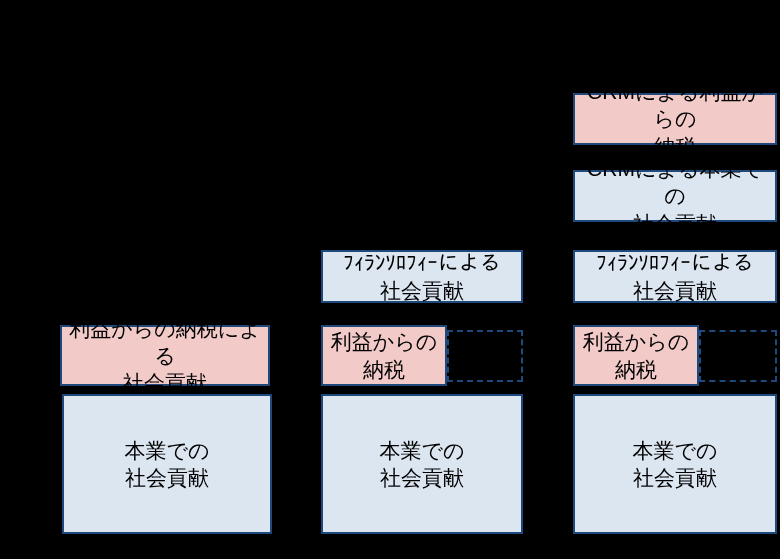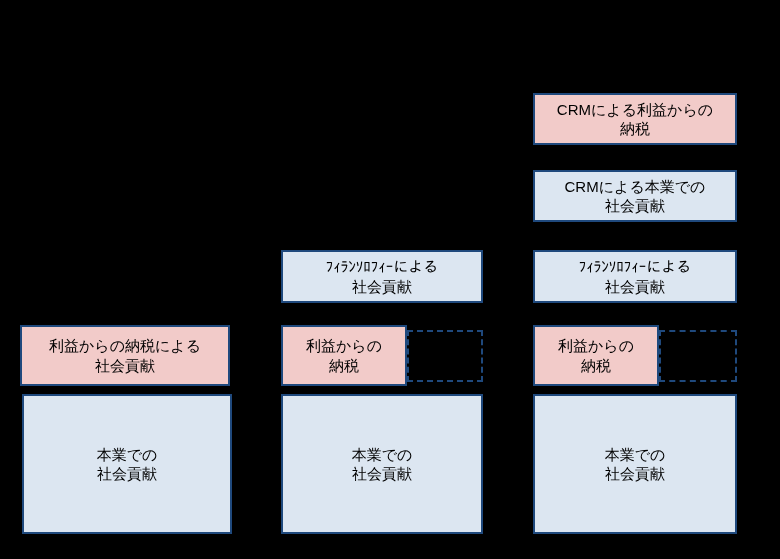--- a/index.html
+++ b/index.html
@@ -17,23 +17,24 @@
   }
   .box {
     position: absolute;
     box-sizing: border-box;
     display: flex;
     align-items: center;
     justify-content: center;
     text-align: center;
     border: 2px solid var(--box-border, #1F497D);
     color: var(--text, #000000);
-    font-size: 15px;
+    font-size: 21px;
     line-height: 1.3;
     padding: 2px 4px;
+    margin-left: 40px;
   }
   .box .label {
     white-space: pre-line;
   }
   .box.pink { background: var(--pink-fill, #F2CBC9); }
   .box.blue { background: var(--blue-fill, #DCE6F1); }
   .box.dashed {
     border-style: dashed;
     background: transparent;
   }

